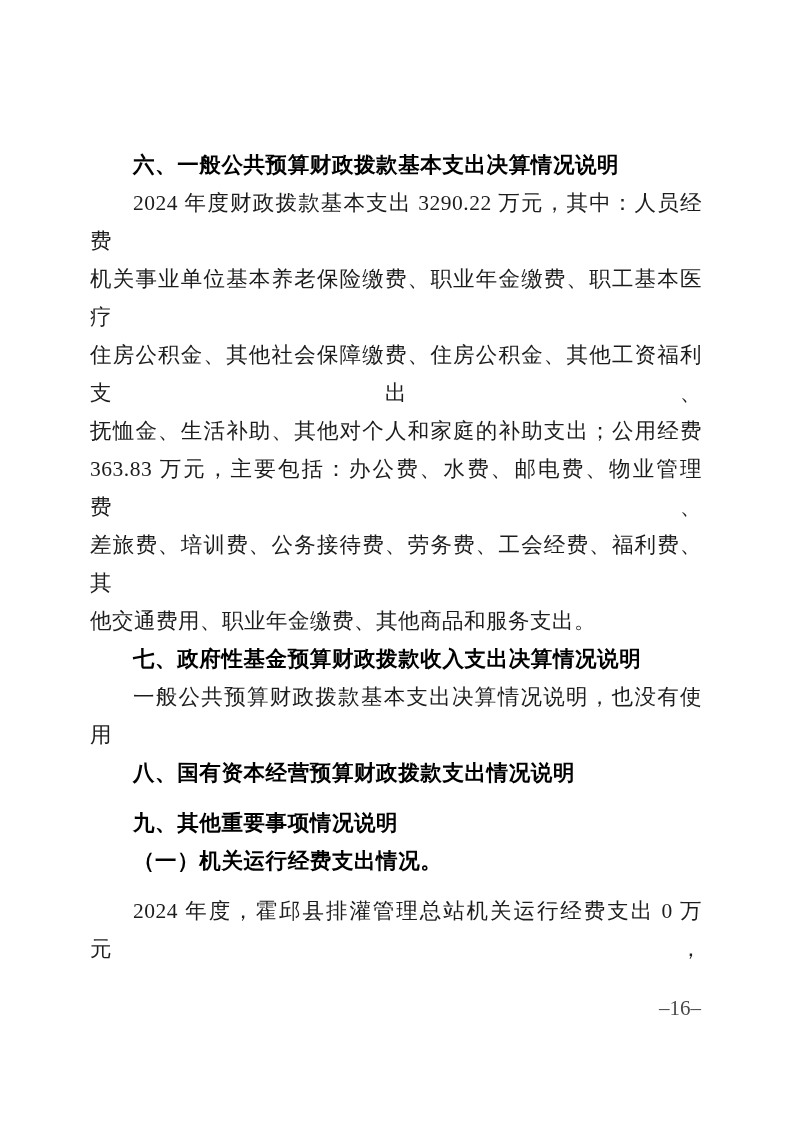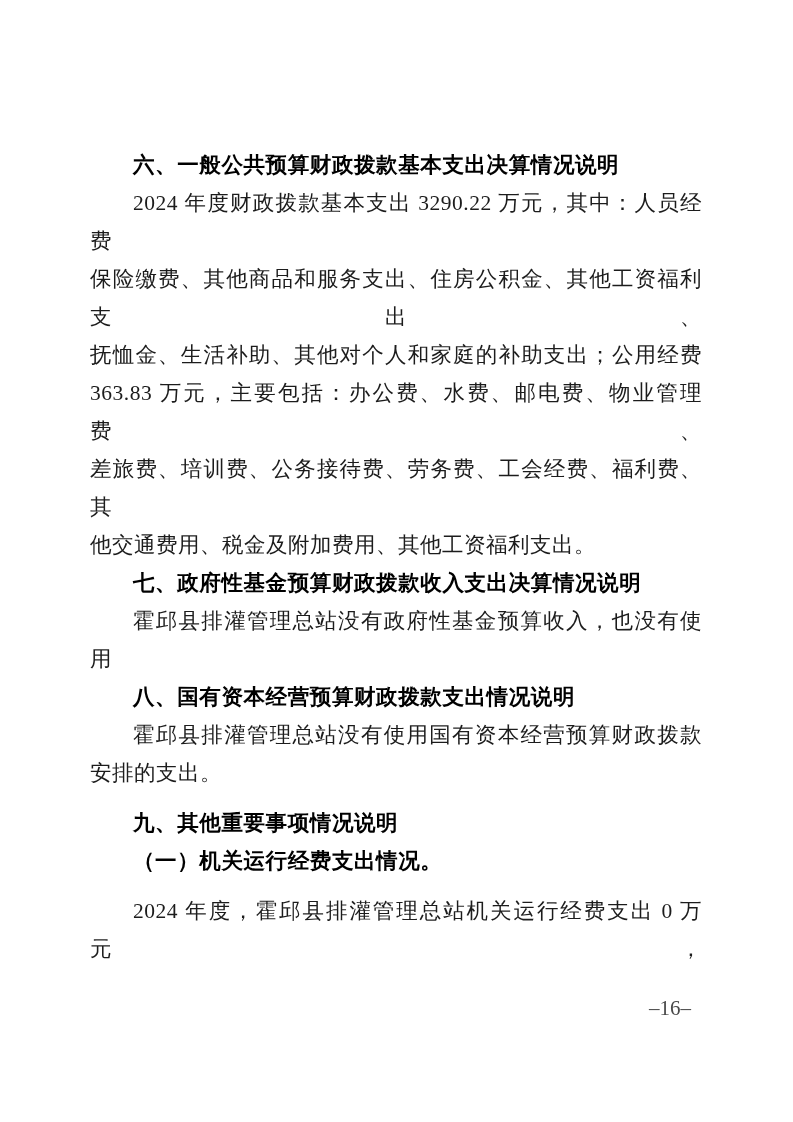--- a/index.html
+++ b/index.html
@@ -46,55 +46,52 @@
   }
   .block.heading .line {
     font-family: "Liberation Sans", "DejaVu Sans", sans-serif;
     font-weight: 700;
     color: #000000;
     letter-spacing: 0.6px;
   }
   .page-number {
     position: absolute;
     top: 996px;
-    right: 113px;
+    right: 103px;
     font-family: "Liberation Serif", "DejaVu Serif", serif;
     font-size: 21px;
     line-height: 24px;
     color: #4a4a4a;
   }
 </style>
 </head>
 <body>
 
 <div class="page">
   <main class="content">
       <div class="block heading">
         <div class="line indent">六、一般公共预算财政拨款基本支出决算情况说明</div>
       </div>
       <div class="block body">
         <div class="line indent fill">2024 年度财政拨款基本支出 3290.22 万元，其中：人员经费</div>
-        <div class="line fill">保险缴费、其他商品和服务支出、住房公积金、其他工资福利支出、</div>
+        <div class="line fill">机关事业单位基本养老保险缴费、职业年金缴费、职工基本医疗</div>
+        <div class="line fill">住房公积金、其他社会保障缴费、住房公积金、其他工资福利支出、</div>
         <div class="line fill">抚恤金、生活补助、其他对个人和家庭的补助支出；公用经费</div>
         <div class="line fill">363.83 万元，主要包括：办公费、水费、邮电费、物业管理费、</div>
         <div class="line fill">差旅费、培训费、公务接待费、劳务费、工会经费、福利费、其</div>
-        <div class="line">他交通费用、税金及附加费用、其他工资福利支出。</div>
+        <div class="line">他交通费用、职业年金缴费、其他商品和服务支出。</div>
       </div>
       <div class="block heading">
         <div class="line indent">七、政府性基金预算财政拨款收入支出决算情况说明</div>
       </div>
       <div class="block body">
-        <div class="line indent fill">霍邱县排灌管理总站没有政府性基金预算收入，也没有使用</div>
+        <div class="line indent fill">一般公共预算财政拨款基本支出决算情况说明，也没有使用</div>
       </div>
       <div class="block heading">
         <div class="line indent">八、国有资本经营预算财政拨款支出情况说明</div>
-      </div>
-      <div class="block body">
-        <div class="line indent fill">霍邱县排灌管理总站没有使用国有资本经营预算财政拨款</div>
-        <div class="line">安排的支出。</div>
       </div>
       <div class="block heading space-before">
         <div class="line indent">九、其他重要事项情况说明</div>
       </div>
       <div class="block heading">
         <div class="line indent">（一）机关运行经费支出情况。</div>
       </div>
       <div class="block body space-before">
         <div class="line indent fill">2024 年度，霍邱县排灌管理总站机关运行经费支出 0 万元，</div>
       </div>

